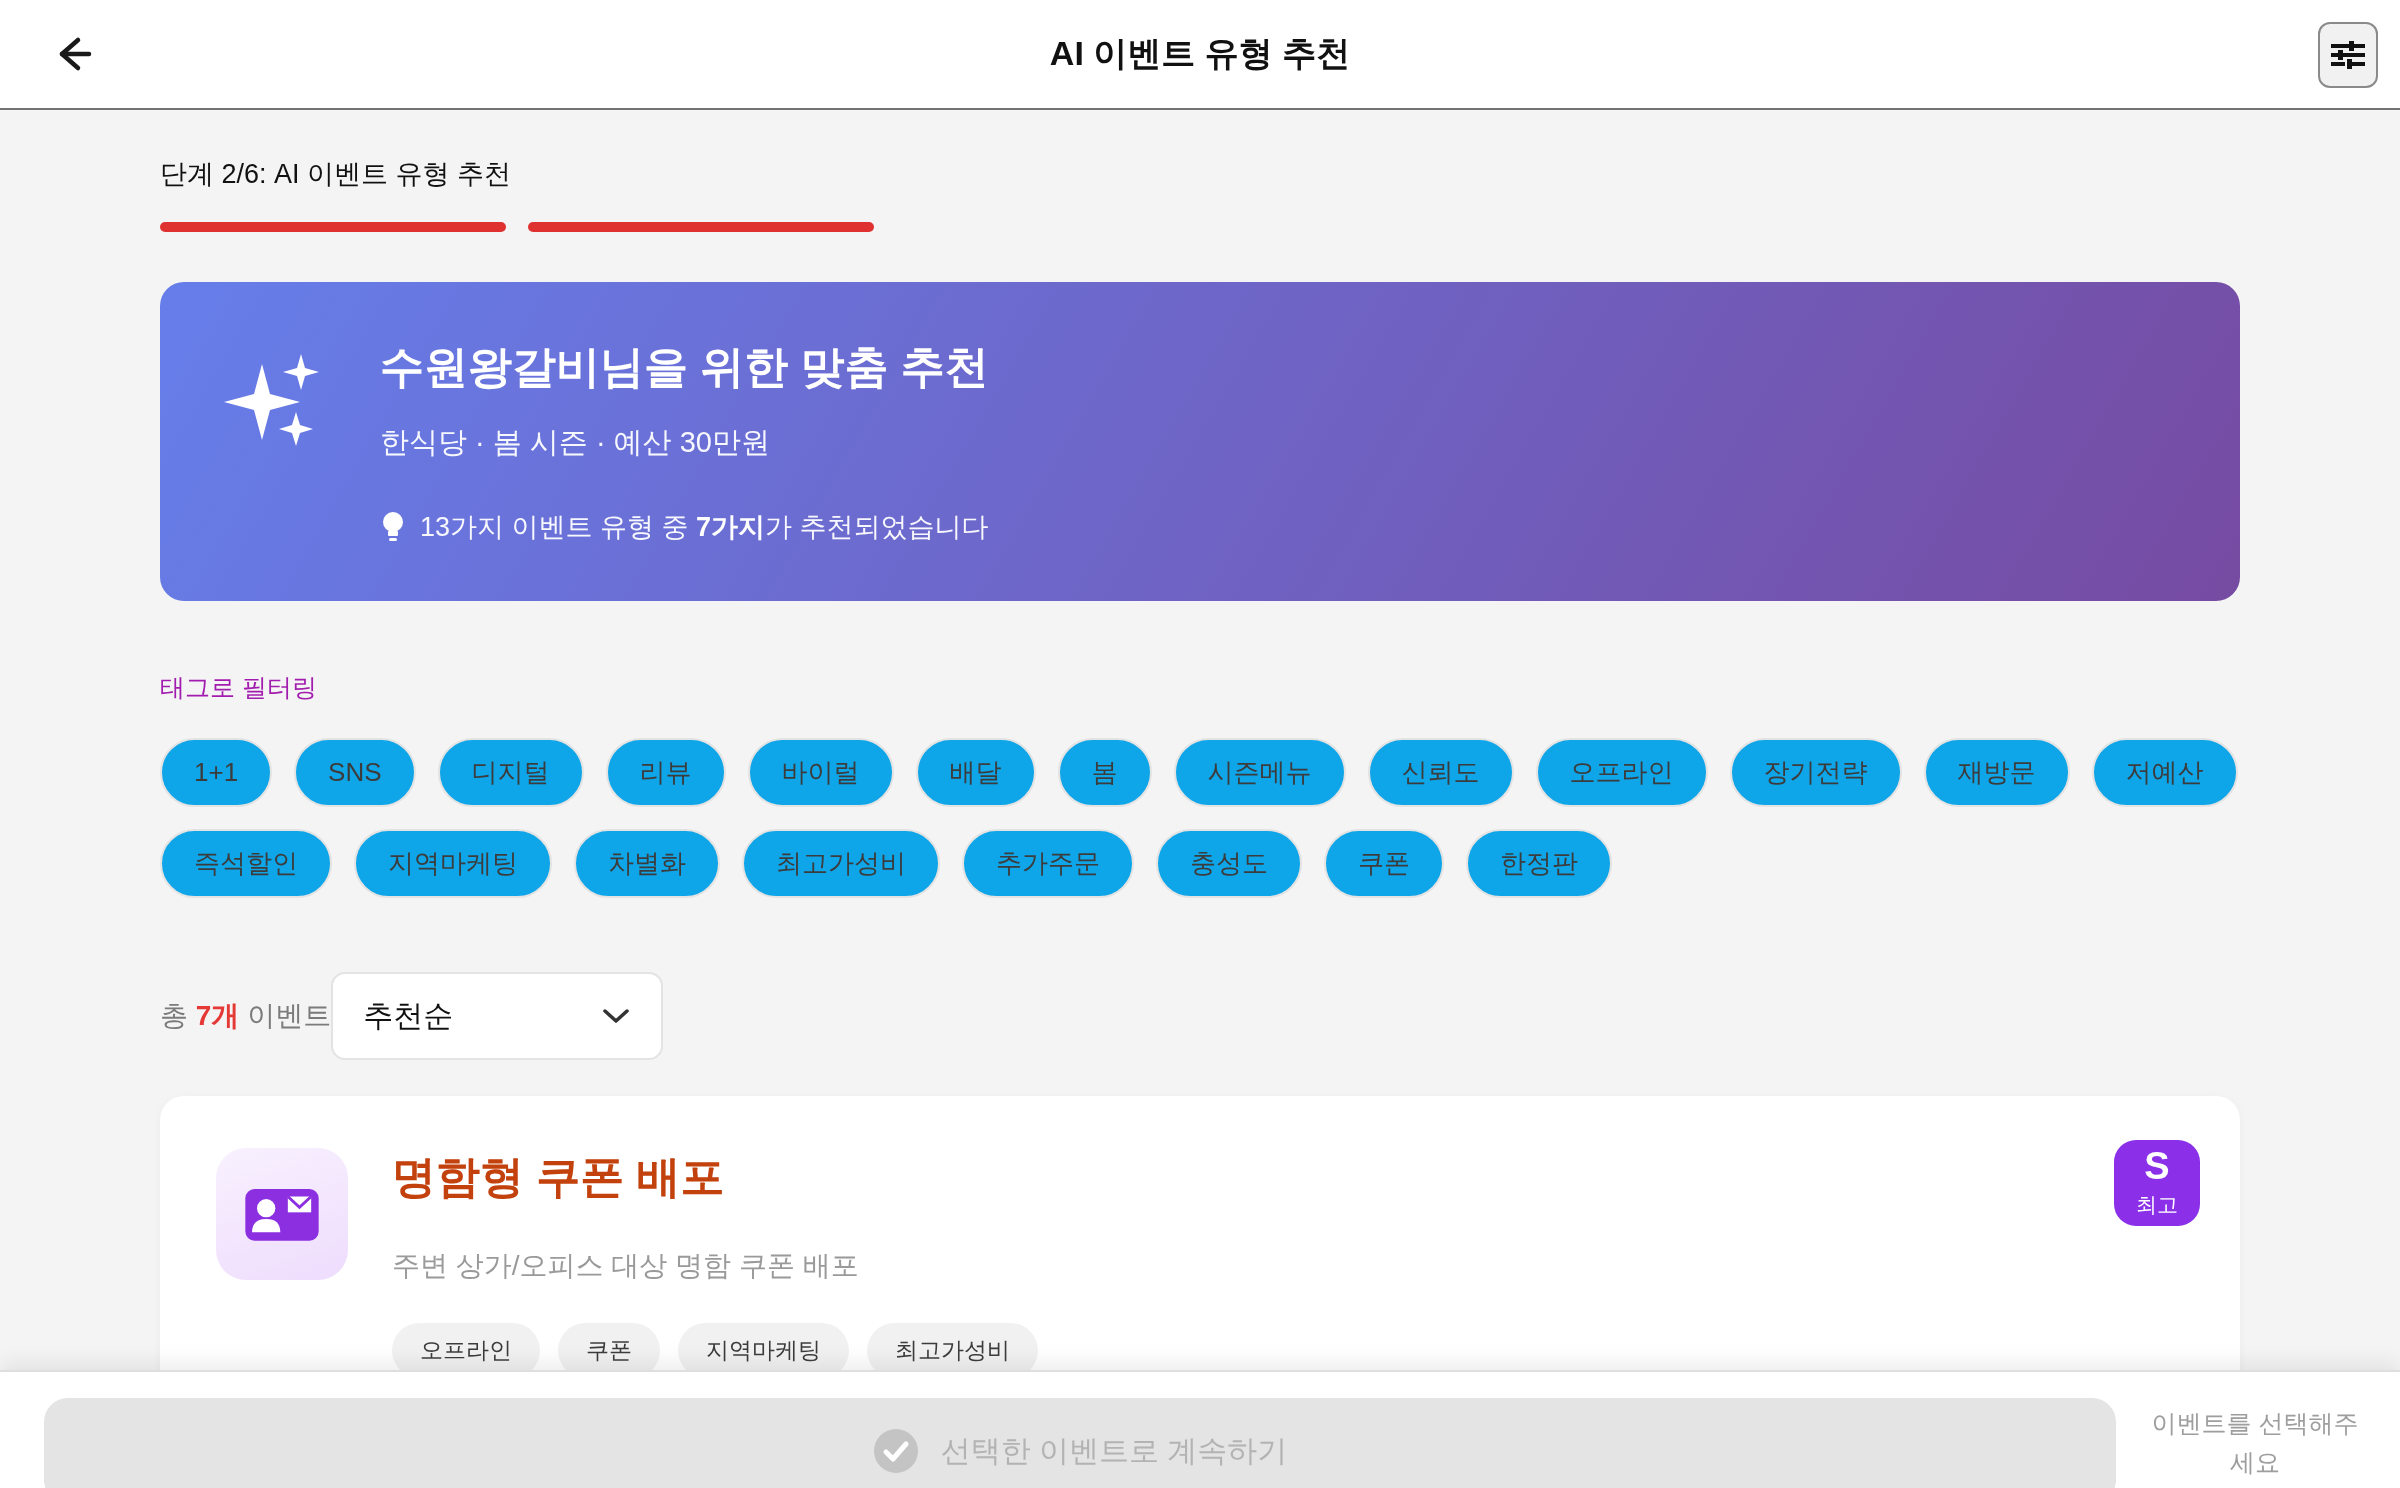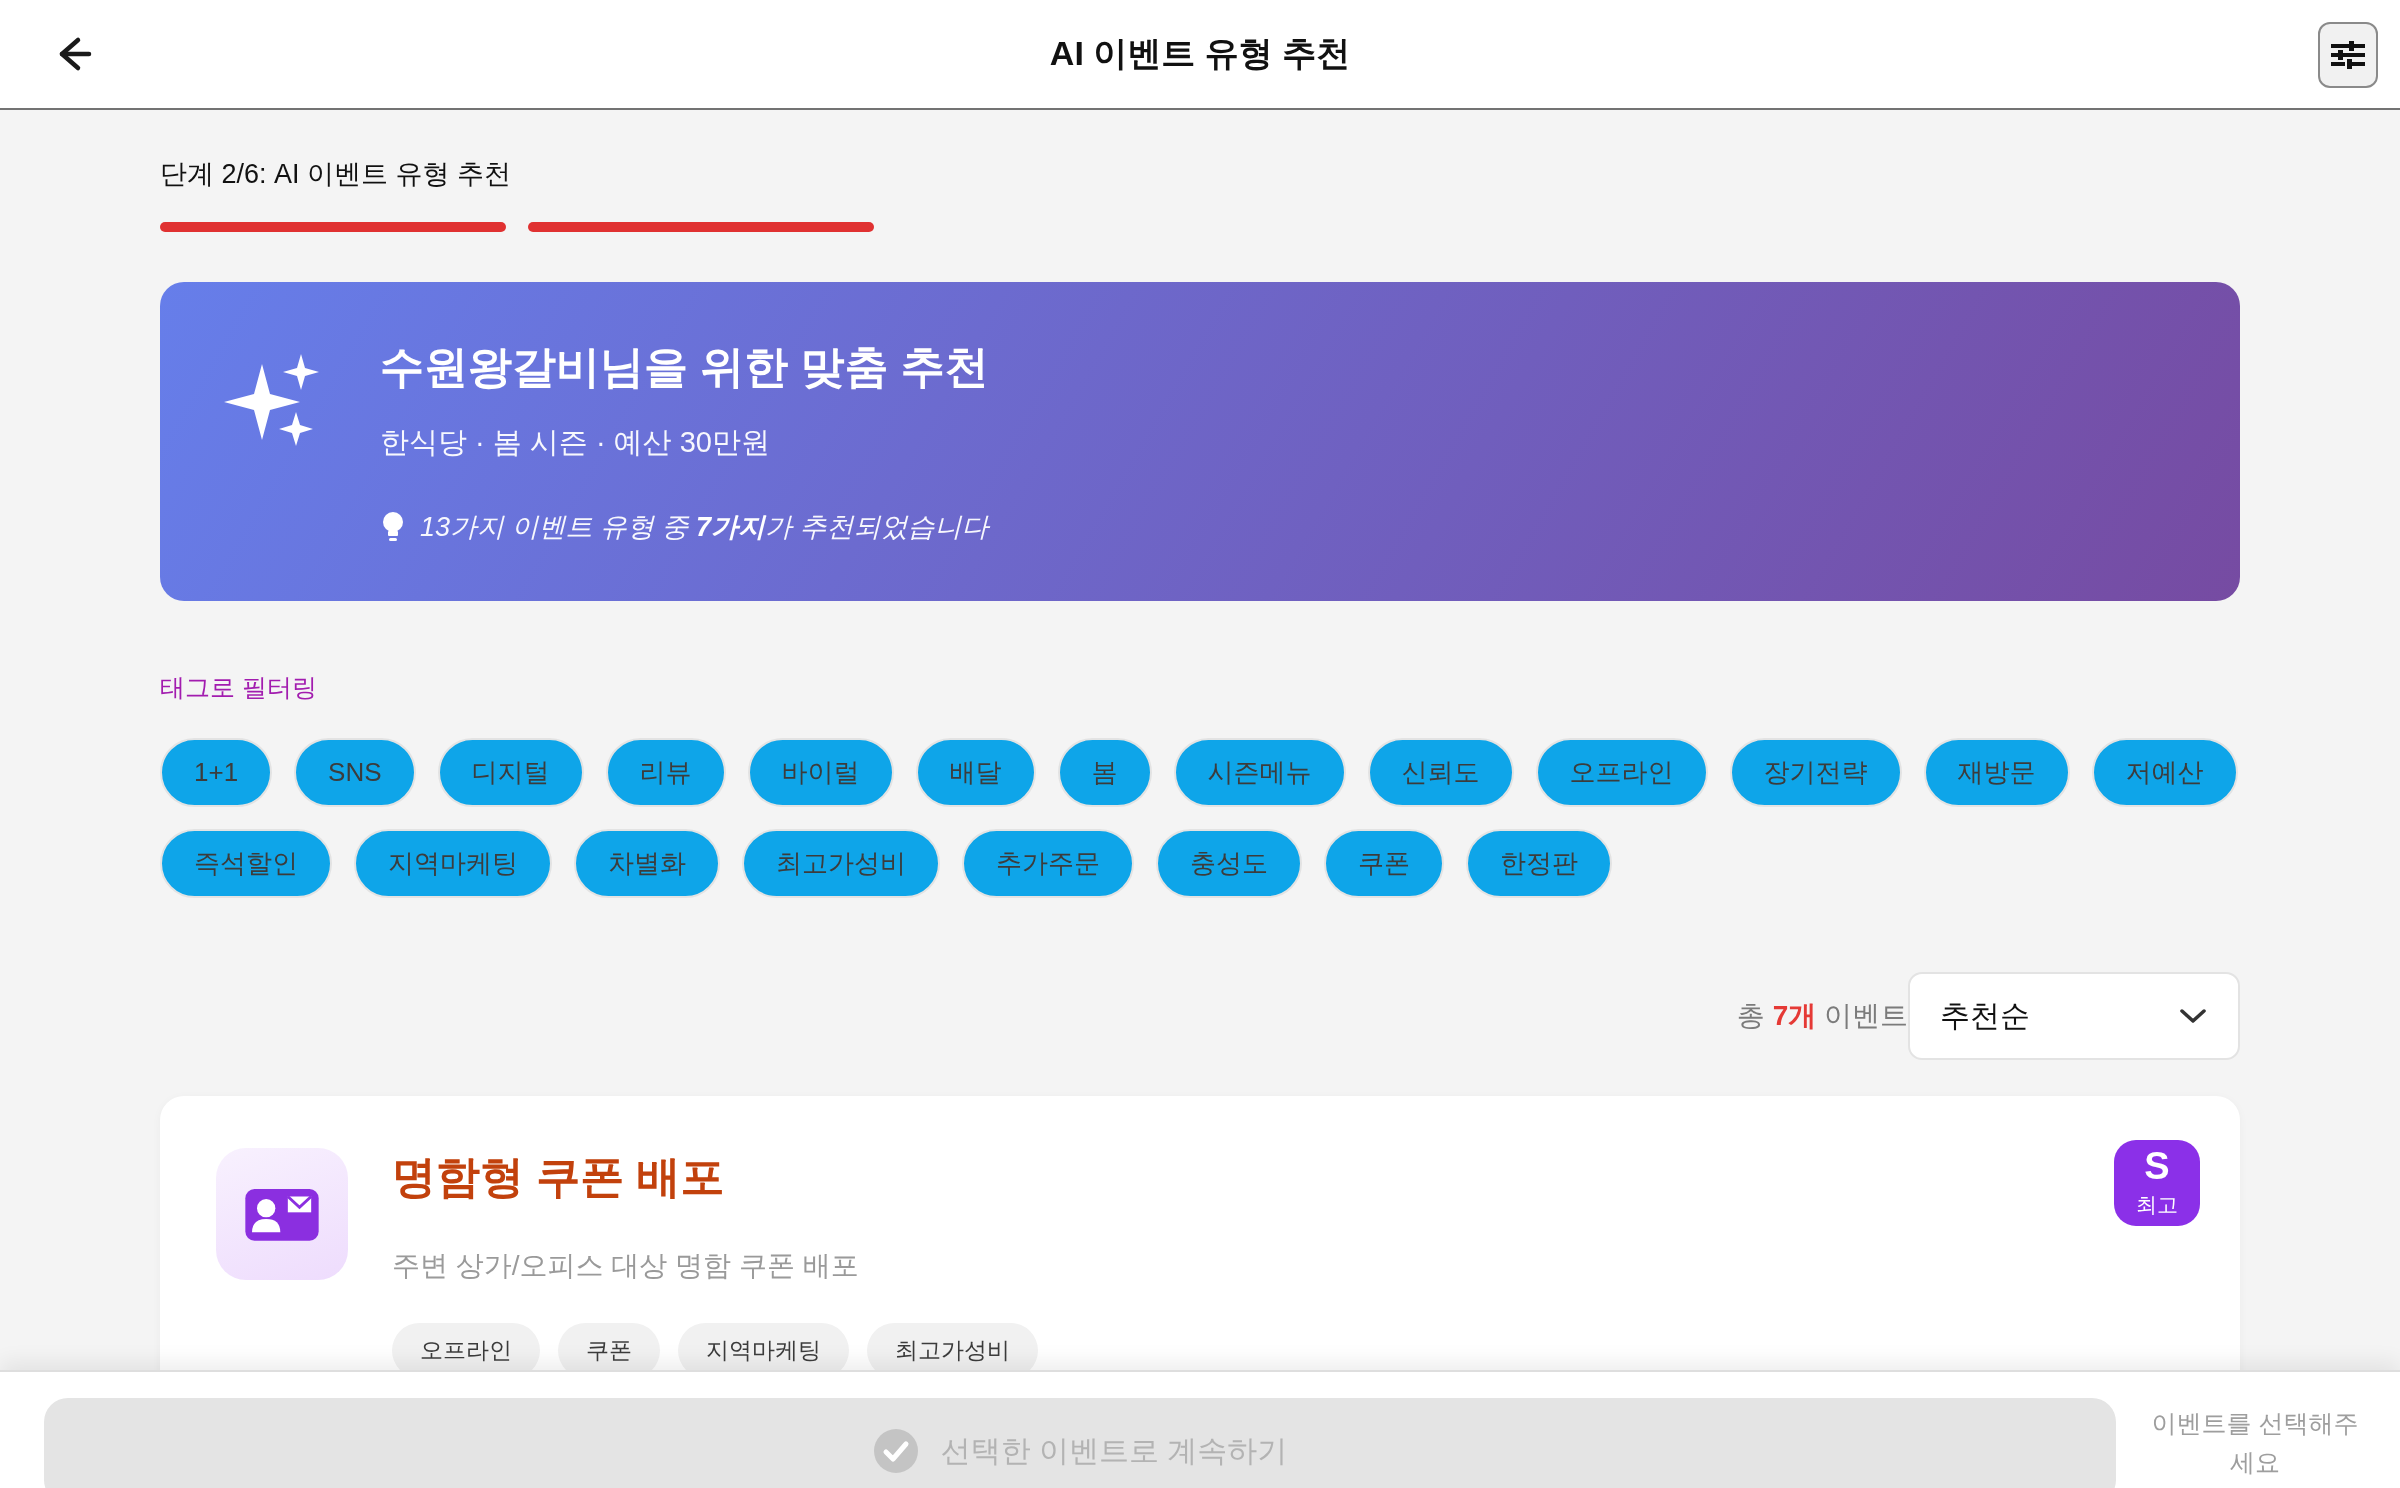--- a/index.html
+++ b/index.html
@@ -37,33 +37,33 @@
   .progress-seg { width:346px; height:10px; border-radius:6px; }
 
   
   .banner {
     margin-top:50px; border-radius:24px; padding:56px 64px;
     display:flex; gap:52px; color:#fff;
   }
   .banner-icon { flex:0 0 auto; margin-top:8px; }
   .banner-title { font-size:44px; font-weight:700; }
   .banner-subtitle { margin-top:26px; font-size:29px; color:rgba(255,255,255,0.95); }
-  .banner-info { margin-top:46px; font-size:27px; display:flex; align-items:center; gap:14px; color:rgba(255,255,255,0.95);font-style:italic; }
+  .banner-info { margin-top:46px; font-size:27px; display:flex; align-items:center; gap:14px; color:rgba(255,255,255,0.95); }
   .banner-info b { font-weight:700; color:#fff; }
 
   
   .filter-label { margin-top:70px; font-size:25px; color:#a21caf; }
   .chips { margin-top:34px; display:flex; flex-wrap:wrap; gap:22px 22px; max-width:2080px; }
   .chip {
     background:#0ea5e9; border:2px solid #e3e3e3; border-radius:999px;
     padding:15px 32px; font-size:26px; color:#3c3c3c; cursor:pointer; white-space:nowrap;
   }
 
   
-  .summary-row { margin-top:74px; display:flex; align-items:center; justify-content:flex-end; }
+  .summary-row { margin-top:74px; display:flex; align-items:center; justify-content:flex-start; }
   .summary-text { font-size:28px; color:#7b7b7b; }
   .summary-text .count { font-weight:700; }
   .sort-select {
     width:332px; height:88px; background:#fff; border:2px solid #e3e3e3; border-radius:14px;
     display:flex; align-items:center; justify-content:space-between; padding:0 30px;
     font-size:30px; color:#111; cursor:pointer;
   }
 
   
   .event-card {

